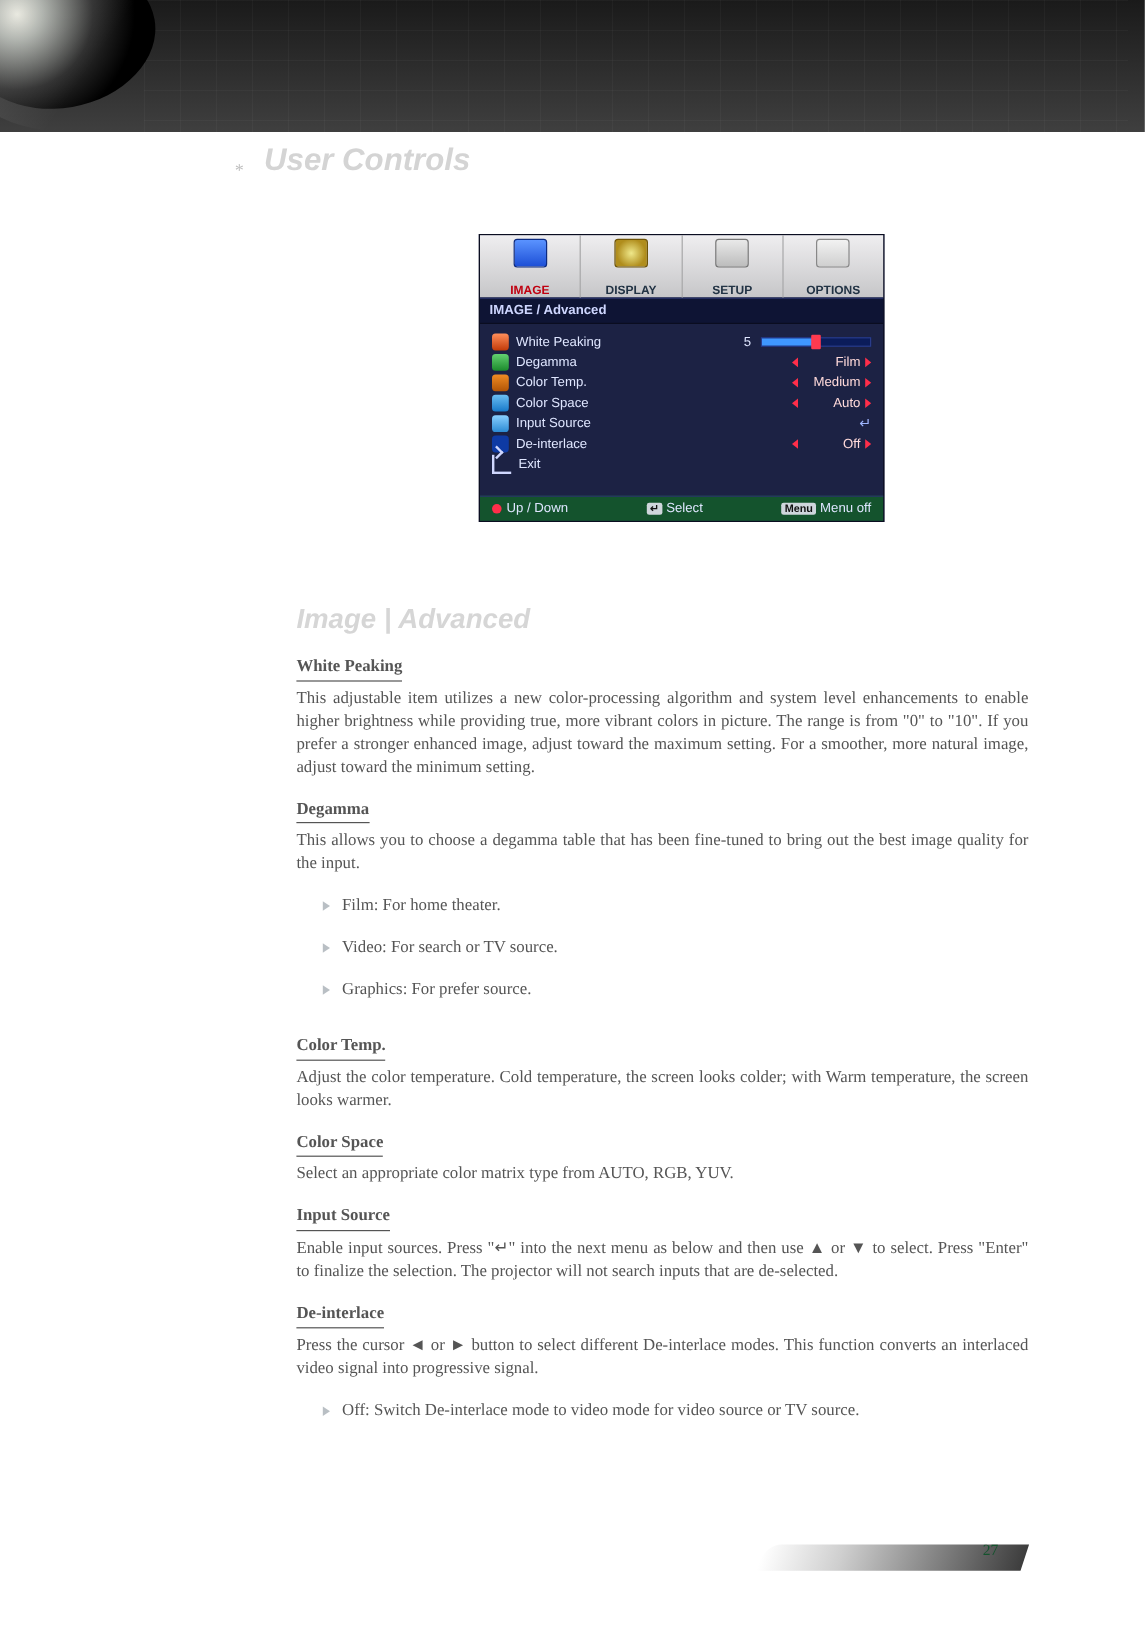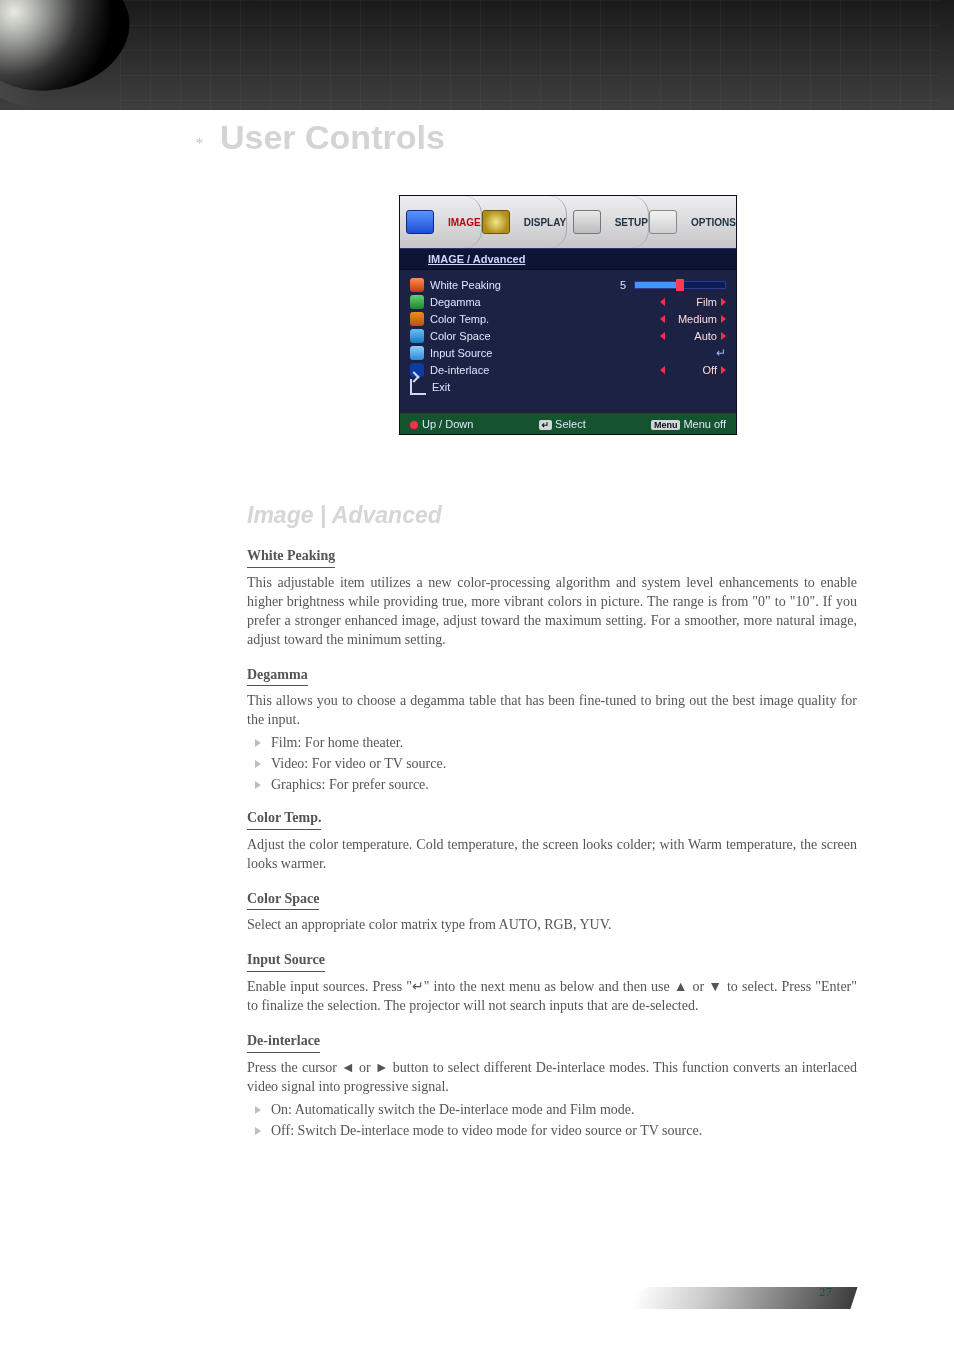--- a/index.html
+++ b/index.html
@@ -12,35 +12,35 @@
       linear-gradient(to right,rgba(255,255,255,0.03) 1px,transparent 1px),
       linear-gradient(to bottom,rgba(255,255,255,0.03) 1px,transparent 1px);
     background-size:30px 25px;}
   .lensflare{position:absolute;left:-30px;top:-30px;width:160px;height:120px;
     background:radial-gradient(circle at 30% 30%,#e6e6dc 0%,#a9ada7 15%,#2d2d2d 45%,#000 70%);
     border-radius:50%;transform:rotate(-10deg);}
   .lensflare:after{content:"";position:absolute;left:-10px;top:-10px;width:200px;height:150px;
     background:linear-gradient(135deg,rgba(255,255,255,0.25),transparent 60%);border-radius:50%;}
   
   .sectiontitle{position:absolute;left:220px;top:118px;font-family:Arial,Helvetica,sans-serif;
-    font-size:34px;color:#d4d4d4;font-weight:bold;text-align:center;}
+    font-size:26px;color:#d4d4d4;font-style:italic;font-weight:bold;text-align:center;}
   .wildcard{position:absolute;left:195px;top:135px;font-size:15px;color:#c0c0c0;font-style:italic;}
   
   .osd{position:absolute;left:399px;top:195px;width:336px;background:#1c2244;font-family:Arial,Helvetica,sans-serif;font-size:11px;color:#dfe6ff;border:1px solid #0a0d20;}
   .tabs{display:flex;background:linear-gradient(#efeef0,#c6c6c8);height:52px;}
-  .tab{flex:1;display:flex;flex-direction:row;align-items:center;justify-content:flex-end;gap:14px;border-right:1px solid #a7a7a9;font-size:10px;font-weight:bold;border-radius:18px;}
+  .tab{flex:1;display:flex;flex-direction:column;align-items:center;justify-content:flex-end;gap:14px;border-right:1px solid #a7a7a9;font-size:10px;font-weight:bold;}
   .tab:last-child{border-right:none;}
   .iconbox{width:26px;height:22px;border-radius:3px;}
   .ico-image{background:linear-gradient(#5a93ff,#1d4fd6);border:1px solid #0c2a80;}
   .ico-display{background:radial-gradient(circle,#efe88a,#b08d1c 70%);border:1px solid #6e5407;}
   .ico-setup{background:linear-gradient(#e9e9e9,#bcbcbc);border:1px solid #777;}
   .ico-options{background:linear-gradient(#f2f2f2,#cfcfcf);border:1px solid #888;}
   .tab span{color:#234;}
   .tab.sel span{color:#c00010;}
-  .breadcrumb{background:#0e1434;color:#cfd7ff;font-weight:bold;padding:4px 28px;border-top:1px solid #2a346a;border-bottom:1px solid #0a0d20;text-decoration:underline;}
+  .breadcrumb{background:#0e1434;color:#cfd7ff;font-weight:bold;padding:4px 8px;border-top:1px solid #2a346a;border-bottom:1px solid #0a0d20;}
   .rows{padding:6px 0 18px 0;}
   .row{display:flex;align-items:center;height:17px;padding:0 10px;}
   .ricon{width:14px;height:14px;border-radius:3px;margin-right:6px;}
   .ri1{background:linear-gradient(#ff8e5a,#c23a09);}
   .ri2{background:linear-gradient(#63d070,#1b8a2c);}
   .ri3{background:linear-gradient(#f08c24,#b25506);}
   .ri4{background:linear-gradient(#6bbef2,#1779c9);}
   .ri5{background:linear-gradient(#8ad0ff,#2c8bd4);}
   .ri6{background:#0e3aa4;}
   .ri7{width:14px;height:14px;background:transparent;border:2px solid #cfd7ff;border-right:none;border-top:none;position:relative;margin-right:6px;}
@@ -57,21 +57,21 @@
   .slider:after{content:"";position:absolute;left:46%;top:-3px;width:8px;height:12px;background:#ff3a4f;border-radius:1px;}
   .enter{color:#9fb6ff;font-size:12px;}
   .footer{display:flex;align-items:center;justify-content:space-between;background:#14532d;padding:4px 10px;border-top:1px solid #2a346a;}
   .fdot{display:inline-block;width:8px;height:8px;border-radius:50%;background:#ff2e4a;margin-right:4px;vertical-align:middle;}
   .fkey{display:inline-block;background:#cfd6dc;color:#111;font-weight:bold;font-size:9px;padding:0 3px;border-radius:2px;margin-right:3px;}
   
   .body{position:absolute;left:247px;top:494px;width:610px;font-size:14px;line-height:1.35;color:#555;}
   .h{font-weight:bold;color:#555;border-bottom:1px solid #555;display:inline-block;margin:12px 0 6px;padding-bottom:1px;}
   .subh{font-family:Arial,Helvetica,sans-serif;font-style:italic;font-weight:bold;font-size:23px;color:#d6d6d6;margin:6px 0 4px;}
   .p{text-align:justify;margin:0 0 4px;}
-  .bl{padding-left:22px;position:relative;margin:2px;}
+  .bl{padding-left:22px;position:relative;margin:16px;}
   .bl:before{content:"";position:absolute;left:6px;top:5px;width:0;height:0;border-top:4px solid transparent;border-bottom:4px solid transparent;border-left:6px solid #b9bfc4;}
   .pagenum{position:absolute;right:122px;bottom:54px;font-family:Liberation Serif, serif;font-size:13px;color:#14532d;}
   .footswoosh{position:absolute;right:100px;bottom:45px;width:220px;height:22px;
     background:linear-gradient(to right,rgba(0,0,0,0) 0%,#cfcfcf 30%,#3d3d3d 100%);
     border-radius:14px 0 0 0;transform:skewX(-18deg);}
 </style>
 </head>
 <body>
 <div class="page">
 
@@ -168,34 +168,33 @@
 
 <div class="body">
   <div class="subh">Image | Advanced</div>
 
   <div class="h">White Peaking</div>
   <p class="p">This adjustable item utilizes a new color-processing algorithm and system level enhancements to enable higher brightness while providing true, more vibrant colors in picture. The range is from "0" to "10". If you prefer a stronger enhanced image, adjust toward the maximum setting. For a smoother, more natural image, adjust toward the minimum setting.</p>
 
   <div class="h">Degamma</div>
   <p class="p">This allows you to choose a degamma table that has been fine-tuned to bring out the best image quality for the input.</p>
   <p class="bl">Film: For home theater.</p>
-  <p class="bl">Video: For video or TV source.</p>
+  <p class="bl">Video: For search or TV source.</p>
   <p class="bl">Graphics: For prefer source.</p>
 
   <div class="h">Color Temp.</div>
   <p class="p">Adjust the color temperature. Cold temperature, the screen looks colder; with Warm temperature, the screen looks warmer.</p>
 
   <div class="h">Color Space</div>
   <p class="p">Select an appropriate color matrix type from AUTO, RGB, YUV.</p>
 
   <div class="h">Input Source</div>
   <p class="p">Enable input sources. Press "↵" into the next menu as below and then use ▲ or ▼ to select. Press "Enter" to finalize the selection. The projector will not search inputs that are de-selected.</p>
 
   <div class="h">De-interlace</div>
   <p class="p">Press the cursor ◄ or ► button to select different De-interlace modes. This function converts an interlaced video signal into progressive signal.</p>
-  <p class="bl">On: Automatically switch the De-interlace mode and Film mode.</p>
   <p class="bl">Off: Switch De-interlace mode to video mode for video source or TV source.</p>
 </div>
 
 <div class="footswoosh"></div>
 <div class="pagenum">27</div>
 
 </div>
 
 </body></html>

